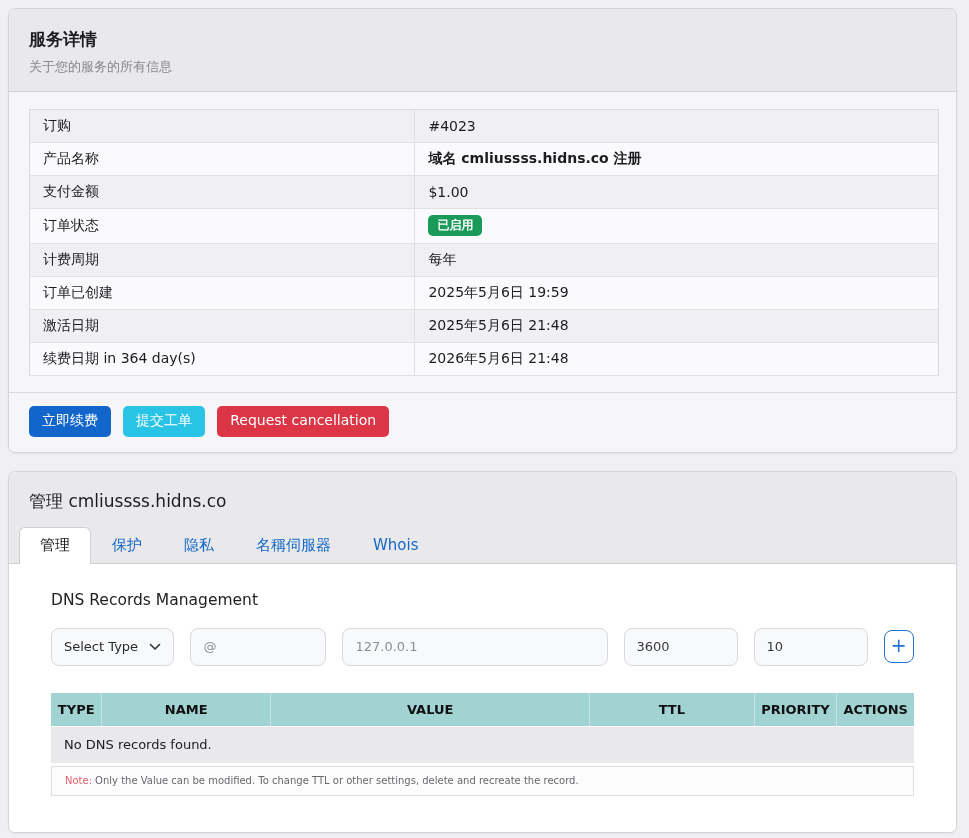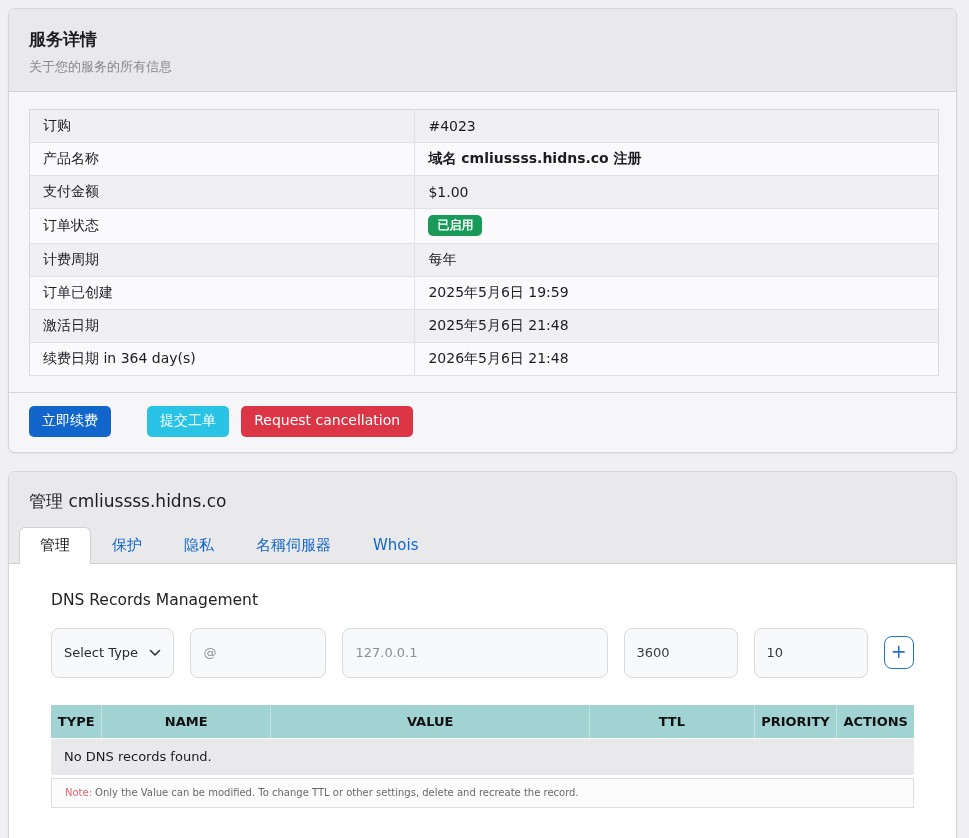--- a/index.html
+++ b/index.html
@@ -70,21 +70,21 @@
     border-radius: 5px;
     color: #fff;
     font-size: 14px;
     font-family: inherit;
     padding: 6px 13px 7px;
     margin-right: 7px;
     cursor: pointer;
     line-height: 1.25;
   }
   .btn-primary { background: #1266cb; }
-  .btn-info    { background: #29c3e6; margin-left: 24px; }
+  .btn-info    { background: #29c3e6; }
   .btn-danger  { background: #dc3545; }
 
   
   .card-header2 {
     background: #e9e9eb;
     border-bottom: 1px solid #cfcfd4;
     padding: 18px 20px 0;
   }
   .card-title2 { font-size: 17px; font-weight: 400; color:#1c1c1e; }
   .tabs { display: flex; margin: 14px 0 -1px -10px; }
@@ -105,21 +105,21 @@
     position: relative;
   }
   .tab-content {
     background: #fff;
     padding: 27px 42px 36px;
   }
   .dns-heading { font-size: 15.5px; font-weight: 400; color:#222; margin: 0 0 19px; }
 
   .dns-form { display: flex; align-items: center; gap: 16px; margin-bottom: 27px; }
   .ctl {
-    height: 50px;
+    height: 38px;
     background: #f8f9fa;
     border: 1px solid #d9d9de;
     border-radius: 8px;
     font-size: 13px;
     font-family: inherit;
     color: #3a3a3e;
     padding: 0 12px;
     outline: none;
   }
   .ctl::placeholder { color: #8a8f98; opacity: 1; }

